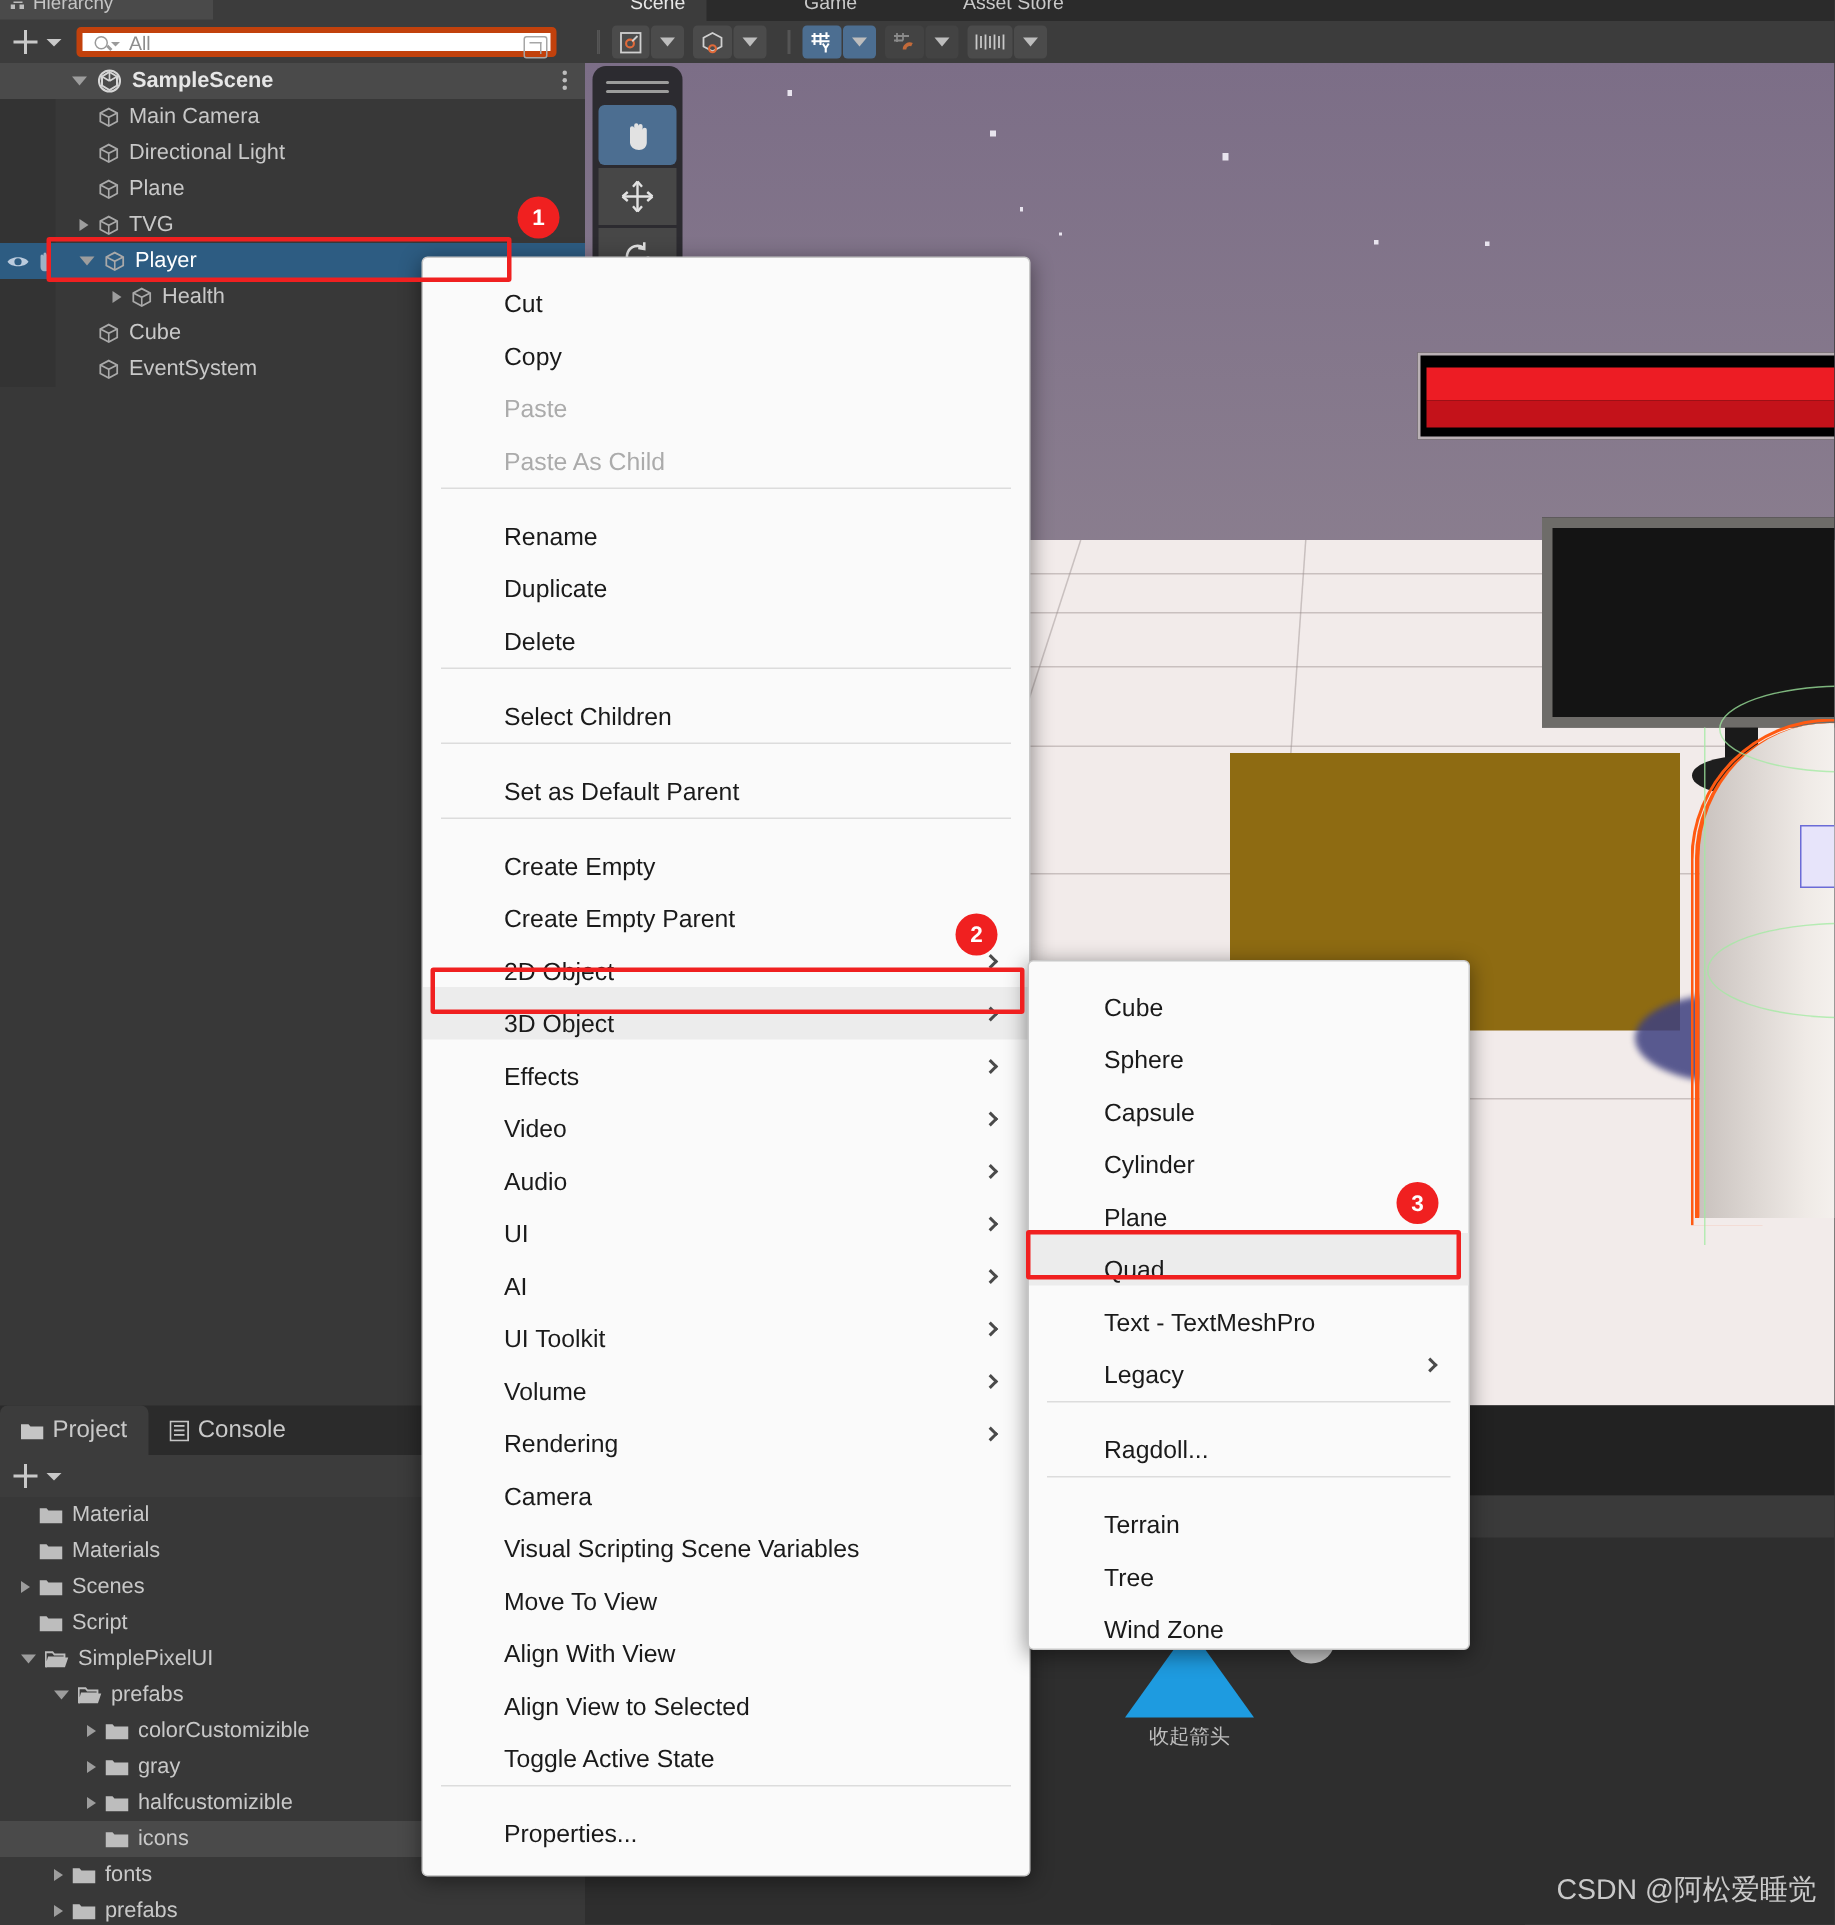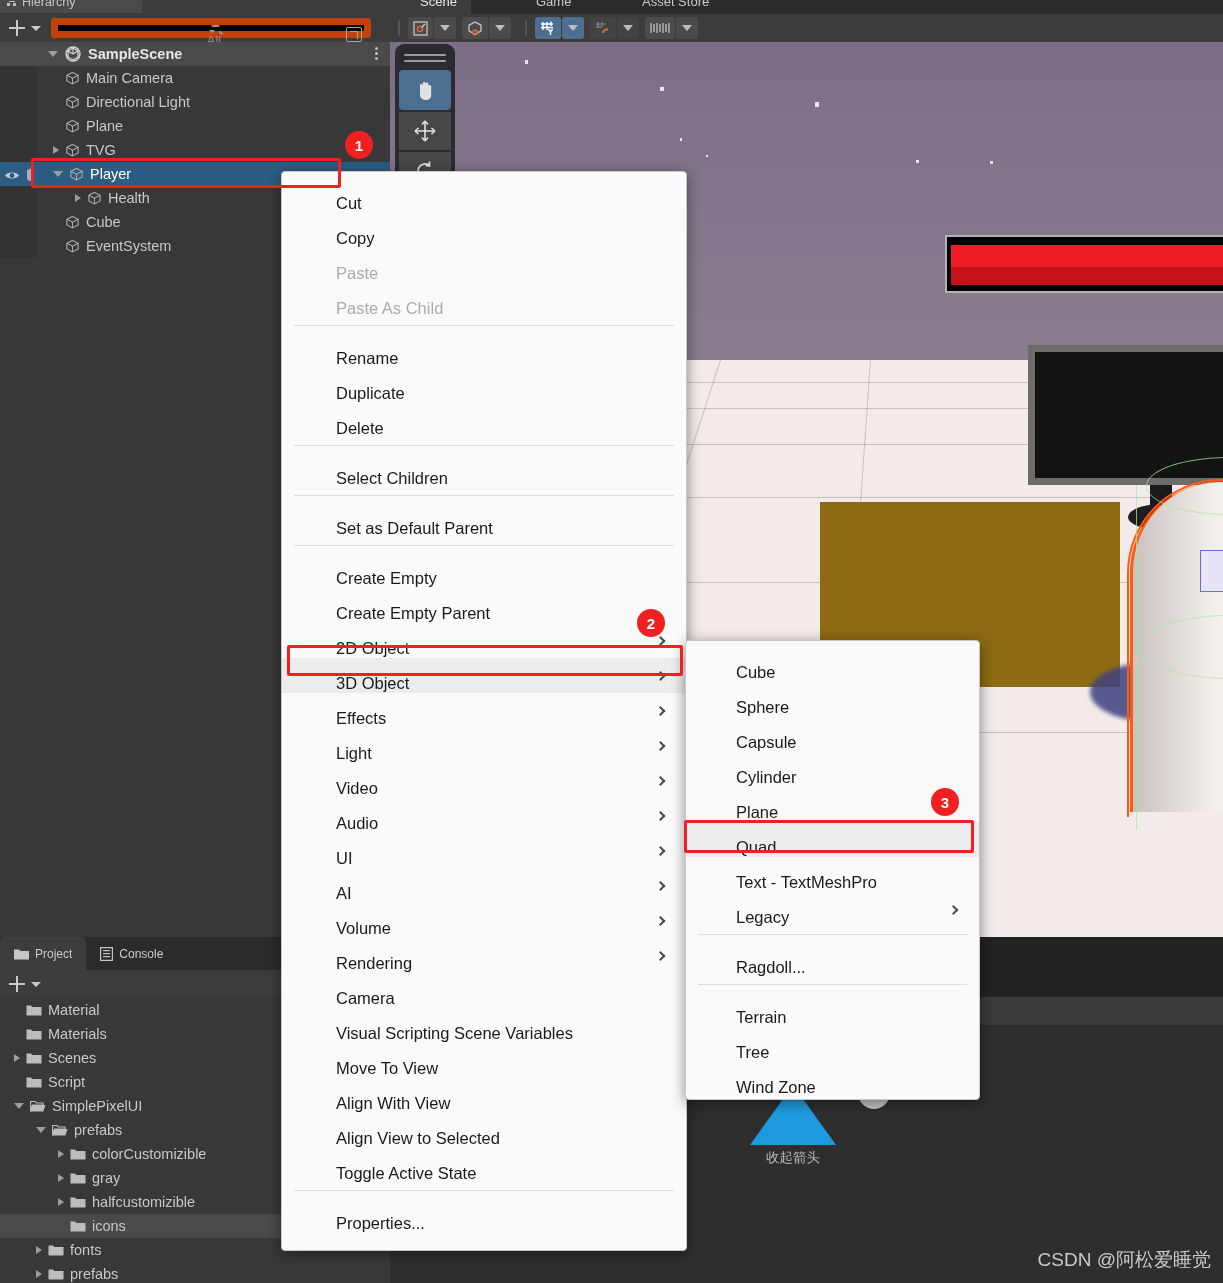--- a/index.html
+++ b/index.html
@@ -37,22 +37,22 @@
     content:""; position:absolute; background:#C9C9C9;
   }
   .plus-btn:before { left:3px; top:10px; width:16px; height:2px; }
   .plus-btn:after  { left:10px; top:3px; width:2px; height:16px; }
   .tri-down {
     width:0;height:0;border-left:5px solid transparent;border-right:5px solid transparent;
     border-top:5px solid #C9C9C9; margin-left:3px;
   }
   .search-box {
     position:relative; margin-left:10px; width:320px; height:20px;
-    background:#000000; border:7px solid #c2410c; border-radius:3px;
-    display:flex; align-items:center;flex-direction:column;
+    background:#ffffff; border:4px solid #c2410c; border-radius:3px;
+    display:flex; align-items:center;
   }
   .search-ico {
     width:9px;height:9px;border:1.6px solid #9A9A9A;border-radius:50%;
     margin-left:8px; position:relative;
   }
   .search-ico:after {
     content:""; position:absolute; left:7px; top:6px; width:4px; height:1.6px;
     background:#9A9A9A; transform:rotate(45deg);
   }
   .search-caret {
@@ -102,21 +102,21 @@
   }
   .kebab i { display:block; width:3px;height:3px;border-radius:50%;background:#BDBDBD;margin-bottom:2px;}
   .eye-ico { width:16px; height:11px; }
   .hand-ico { width:12px; height:14px; }
 
   
   .proj-panel { position:absolute; left:0; top:937px; width:290px; height:346px; background:#383838; }
   .proj-tabs { position:relative; height:33px; background:#2B2B2B; display:flex; }
   .p-tab {
     height:33px; display:flex; align-items:center; gap:6px; padding:0 14px;
-    color:#C9C9C9; font-size:12px;
+    color:#C9C9C9; font-size:16px;
   }
   .p-tab.active { background:#3C3C3C; border-radius:5px 5px 0 0;}
   .folder-ico { width:15px; height:12px; position:relative; }
   .console-ico { width:13px;height:14px; position:relative;}
   .proj-toolbar { height:28px; background:#3C3C3C; display:flex; align-items:center; }
   .proj-tree { background:#383838; height:285px; }
   .p-row { height:24px; display:flex; align-items:center; color:#C8C8C8; font-size:14.5px; }
   .p-row.sel { background:#4A4A4A; }
 
   
@@ -722,37 +722,37 @@
       </div>
       <div class="ctx-item hl">
         <span>3D Object</span>
         <span class="ctx-arrow"></span>
       </div>
       <div class="ctx-item">
         <span>Effects</span>
         <span class="ctx-arrow"></span>
       </div>
       <div class="ctx-item">
-        <span>Light</span>
-        <span class="ctx-arrow"></span>
-      </div>
-      <div class="ctx-item">
         <span>Video</span>
         <span class="ctx-arrow"></span>
       </div>
       <div class="ctx-item">
         <span>Audio</span>
         <span class="ctx-arrow"></span>
       </div>
       <div class="ctx-item">
         <span>UI</span>
         <span class="ctx-arrow"></span>
       </div>
       <div class="ctx-item">
         <span>AI</span>
+        <span class="ctx-arrow"></span>
+      </div>
+      <div class="ctx-item">
+        <span>UI Toolkit</span>
         <span class="ctx-arrow"></span>
       </div>
       <div class="ctx-item">
         <span>Volume</span>
         <span class="ctx-arrow"></span>
       </div>
       <div class="ctx-item">
         <span>Rendering</span>
         <span class="ctx-arrow"></span>
       </div>

